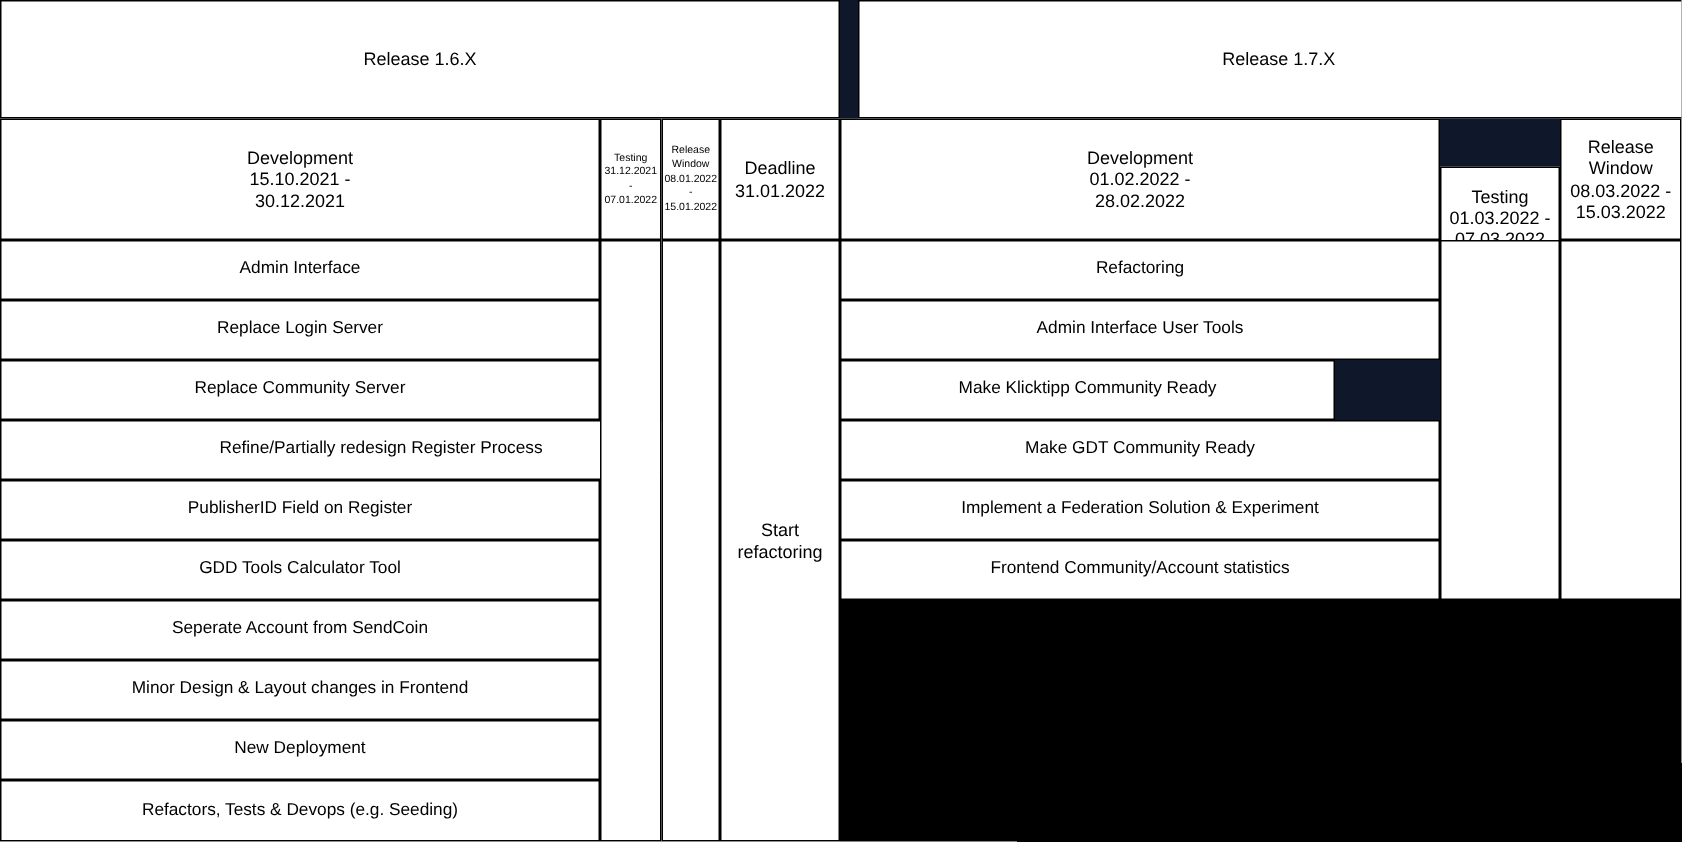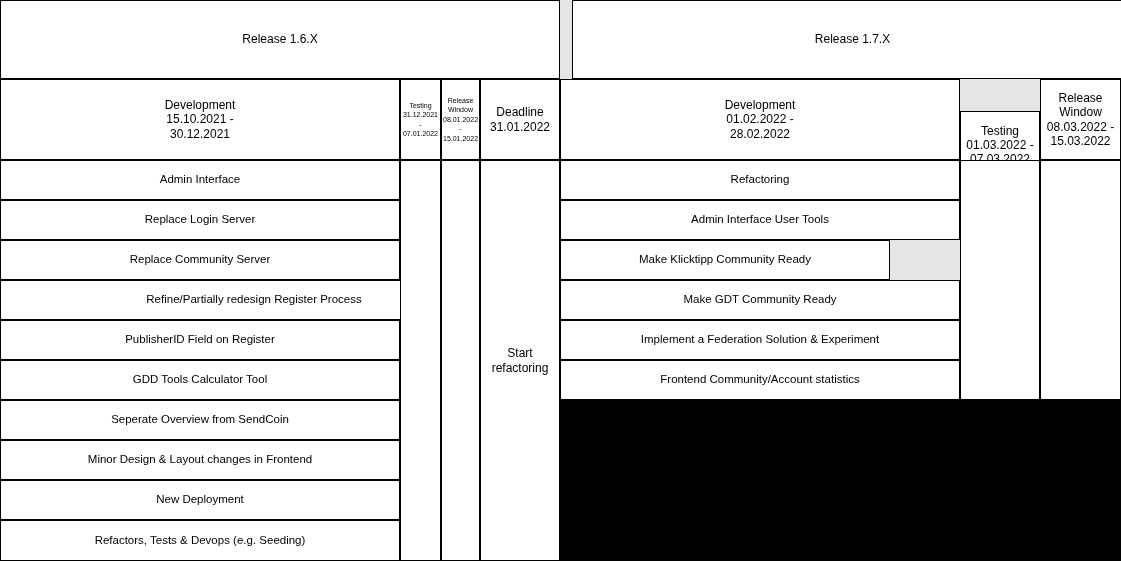--- a/index.html
+++ b/index.html
@@ -4,21 +4,21 @@
 <style>
   html, body {
     margin: 0;
     padding: 0;
     background: #ffffff;
   }
   .stage {
     position: relative;
     width: 1121px;
     height: 561px;
-    background: #e5e5e5;
+    background: #0f172a;
     color: #000000;
     font-family: "Liberation Sans", sans-serif;
     overflow: hidden;
   }
   .cell {
     position: absolute;
     box-sizing: border-box;
     border: 1px solid #000000;
     background: #ffffff;
     display: flex;
@@ -67,21 +67,21 @@
 
   <div class="cell" style="left:480px; top:79px; width:80px; height:81px;">Deadline
 31.01.2022</div>
 
   <div class="cell task" style="left:0; top:160px; width:400px; height:40px;">Admin Interface</div>
   <div class="cell task" style="left:0; top:200px; width:400px; height:40px;">Replace Login Server</div>
   <div class="cell task" style="left:0; top:240px; width:400px; height:40px;">Replace Community Server</div>
   <div class="cell task" style="left:0; top:280px; width:476px; height:40px;padding-left:32px;">Refine/Partially redesign Register Process</div>
   <div class="cell task" style="left:0; top:320px; width:400px; height:40px;">PublisherID Field on Register</div>
   <div class="cell task" style="left:0; top:360px; width:400px; height:40px;">GDD Tools Calculator Tool</div>
-  <div class="cell task" style="left:0; top:400px; width:400px; height:40px;">Seperate Overview from SendCoin</div>
+  <div class="cell task" style="left:0; top:400px; width:400px; height:40px;">Seperate Account from SendCoin</div>
   <div class="cell task" style="left:0; top:440px; width:400px; height:40px;">Minor Design &amp; Layout changes in Frontend</div>
   <div class="cell task" style="left:0; top:480px; width:400px; height:40px;">New Deployment</div>
   <div class="cell task" style="left:0; top:520px; width:400px; height:41px;">Refactors, Tests &amp; Devops (e.g. Seeding)</div>
 
   <div class="cell" style="left:400px; top:160px; width:41px; height:401px;"></div>
   <div class="cell" style="left:441px; top:160px; width:39px; height:401px;"></div>
   <div class="cell" style="left:480px; top:160px; width:80px; height:401px;">Start
 refactoring</div>
 
   <div class="cell" style="left:560px; top:0; width:561px; height:79px;margin-left:12px;">Release 1.7.X</div>

